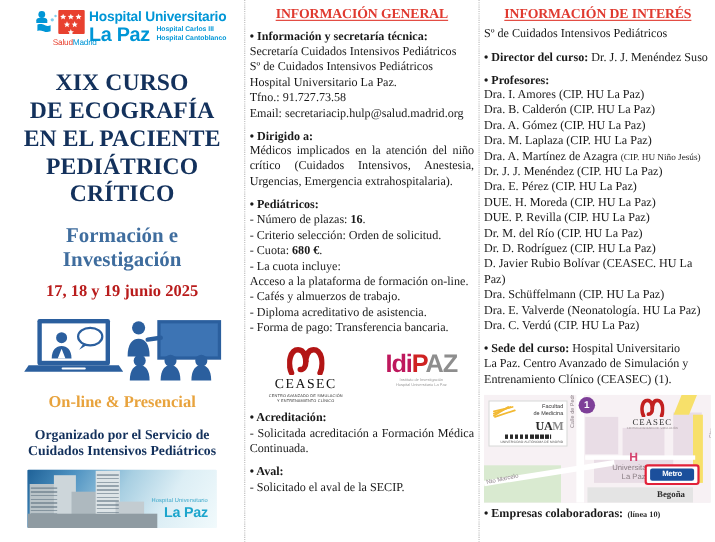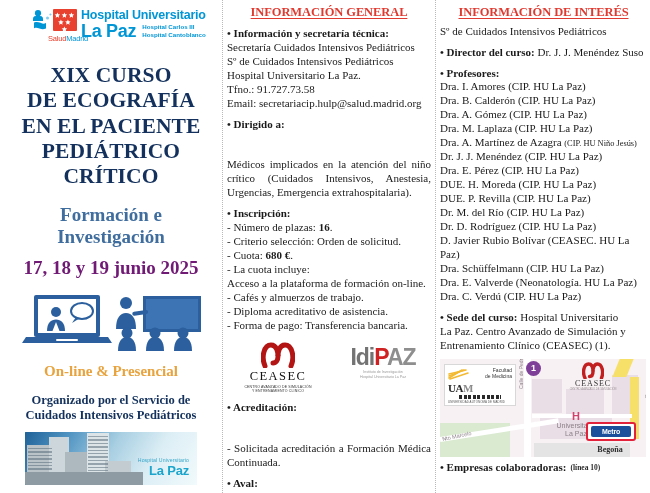--- a/index.html
+++ b/index.html
@@ -133,24 +133,24 @@
   .subtitle {
     text-align: center;
     color: #3f6d9e;
     font-family: "Liberation Serif", serif;
     font-weight: bold;
     font-size: 19px;
     margin-top: 14px;
   }
   .dates {
     text-align: center;
-    color: #701a75;
-    font-family: "Liberation Serif", serif;
-    font-weight: bold;
-    font-size: 19px;
+    color: #b91c1c;
+    font-family: "Liberation Serif", serif;
+    font-weight: bold;
+    font-size: 15px;
     margin-top: 9px;
   }
 
   
   .illus {
     margin: 12px auto 0 auto;
     width: 190px;
     height: 62px;
     display: block;
   }
@@ -232,21 +232,20 @@
   .bullet-head .norm { font-weight: normal; }
   .line {
     font-family: "Liberation Serif", serif;
     font-size: 11px;
     line-height: 1.27;
     color: #1a1a1a;
   }
   .line.just {
     text-align: justify;
     text-justify: inter-word;
-    margin-top: 27px;
   }
   .line b { font-weight: bold; }
   .tiny-paren {
     font-size: 8.4px;
     text-align: right;
   }
 
   
   .logos-row {
     display: flex;
@@ -273,21 +272,21 @@
     margin-top: 1px;
   }
   .idipaz-logo { text-align: center; width: 80px; padding-top: 4px; }
   .idipaz-word {
     font-family: "Liberation Sans", sans-serif;
     font-size: 23px;
     font-weight: bold;
     letter-spacing: -1px;
     line-height: 1;
   }
-  .idipaz-word .d1 { color: #737373; }
+  .idipaz-word .d1 { color: #be185d; }
   .idipaz-word .d2 { color: #cf2222; }
   .idipaz-word .d3 { color: #8e8e8e; }
   .idipaz-sub {
     font-family: "Liberation Sans", sans-serif;
     font-size: 3.6px;
     color: #9a9a9a;
     line-height: 1.4;
     margin-top: 1px;
   }
 
@@ -314,21 +313,21 @@
     border: 1px solid #d8d8d8;
     box-sizing: border-box;
     padding: 3px;
   }
   .fac-row { display:flex; align-items:center; gap:3px; }
   .fac-bars { width: 22px; height: 12px; flex:0 0 auto; }
   .fac-text {
     font-family: "Liberation Sans", sans-serif;
     font-size: 5px; color:#333; line-height: 1.15; text-align:right; flex:1;
   }
-  .uam-box { margin-top: 3px; text-align: left; }
+  .uam-box { margin-top: 3px; text-align: right; }
   .uam-word {
     font-family: "Liberation Serif", serif;
     font-size: 11px; font-weight: bold; color: #2a2a2a; letter-spacing: -0.4px;
     line-height: 1;
   }
   .uam-word .grey { color: #8c8c8c; }
   .uam-rule {
     margin: 1px auto 0 auto; width: 42px; height: 4px;
     background: repeating-linear-gradient(to right,#2a2a2a 0 3px, #fff 3px 4.6px);
   }
@@ -578,21 +577,21 @@
     <div class="bullet-head">• Información y secretaría técnica:</div>
     <div class="line">Secretaría Cuidados Intensivos Pediátricos</div>
     <div class="line">Sº de Cuidados Intensivos Pediátricos</div>
     <div class="line">Hospital Universitario La Paz.</div>
     <div class="line">Tfno.: 91.727.73.58</div>
     <div class="line">Email: secretariacip.hulp@salud.madrid.org</div>
 
     <div class="bullet-head">• Dirigido a:</div>
     <div class="line just">Médicos implicados en la atención del niño crítico (Cuidados Intensivos, Anestesia, Urgencias, Emergencia extrahospitalaria).</div>
 
-    <div class="bullet-head">• Inscripción:</div>
+    <div class="bullet-head">• Pediátricos:</div>
     <div class="line">- Número de plazas: <b>16</b>.</div>
     <div class="line">- Criterio selección: Orden de solicitud.</div>
     <div class="line">- Cuota: <b>680 €</b>.</div>
     <div class="line">- La cuota incluye:</div>
     <div class="line">   Acceso a la plataforma de formación on-line.</div>
     <div class="line">- Cafés y almuerzos de trabajo.</div>
     <div class="line">- Diploma acreditativo de asistencia.</div>
     <div class="line">-  Forma de pago: Transferencia bancaria.</div>
 
     <div class="logos-row">

